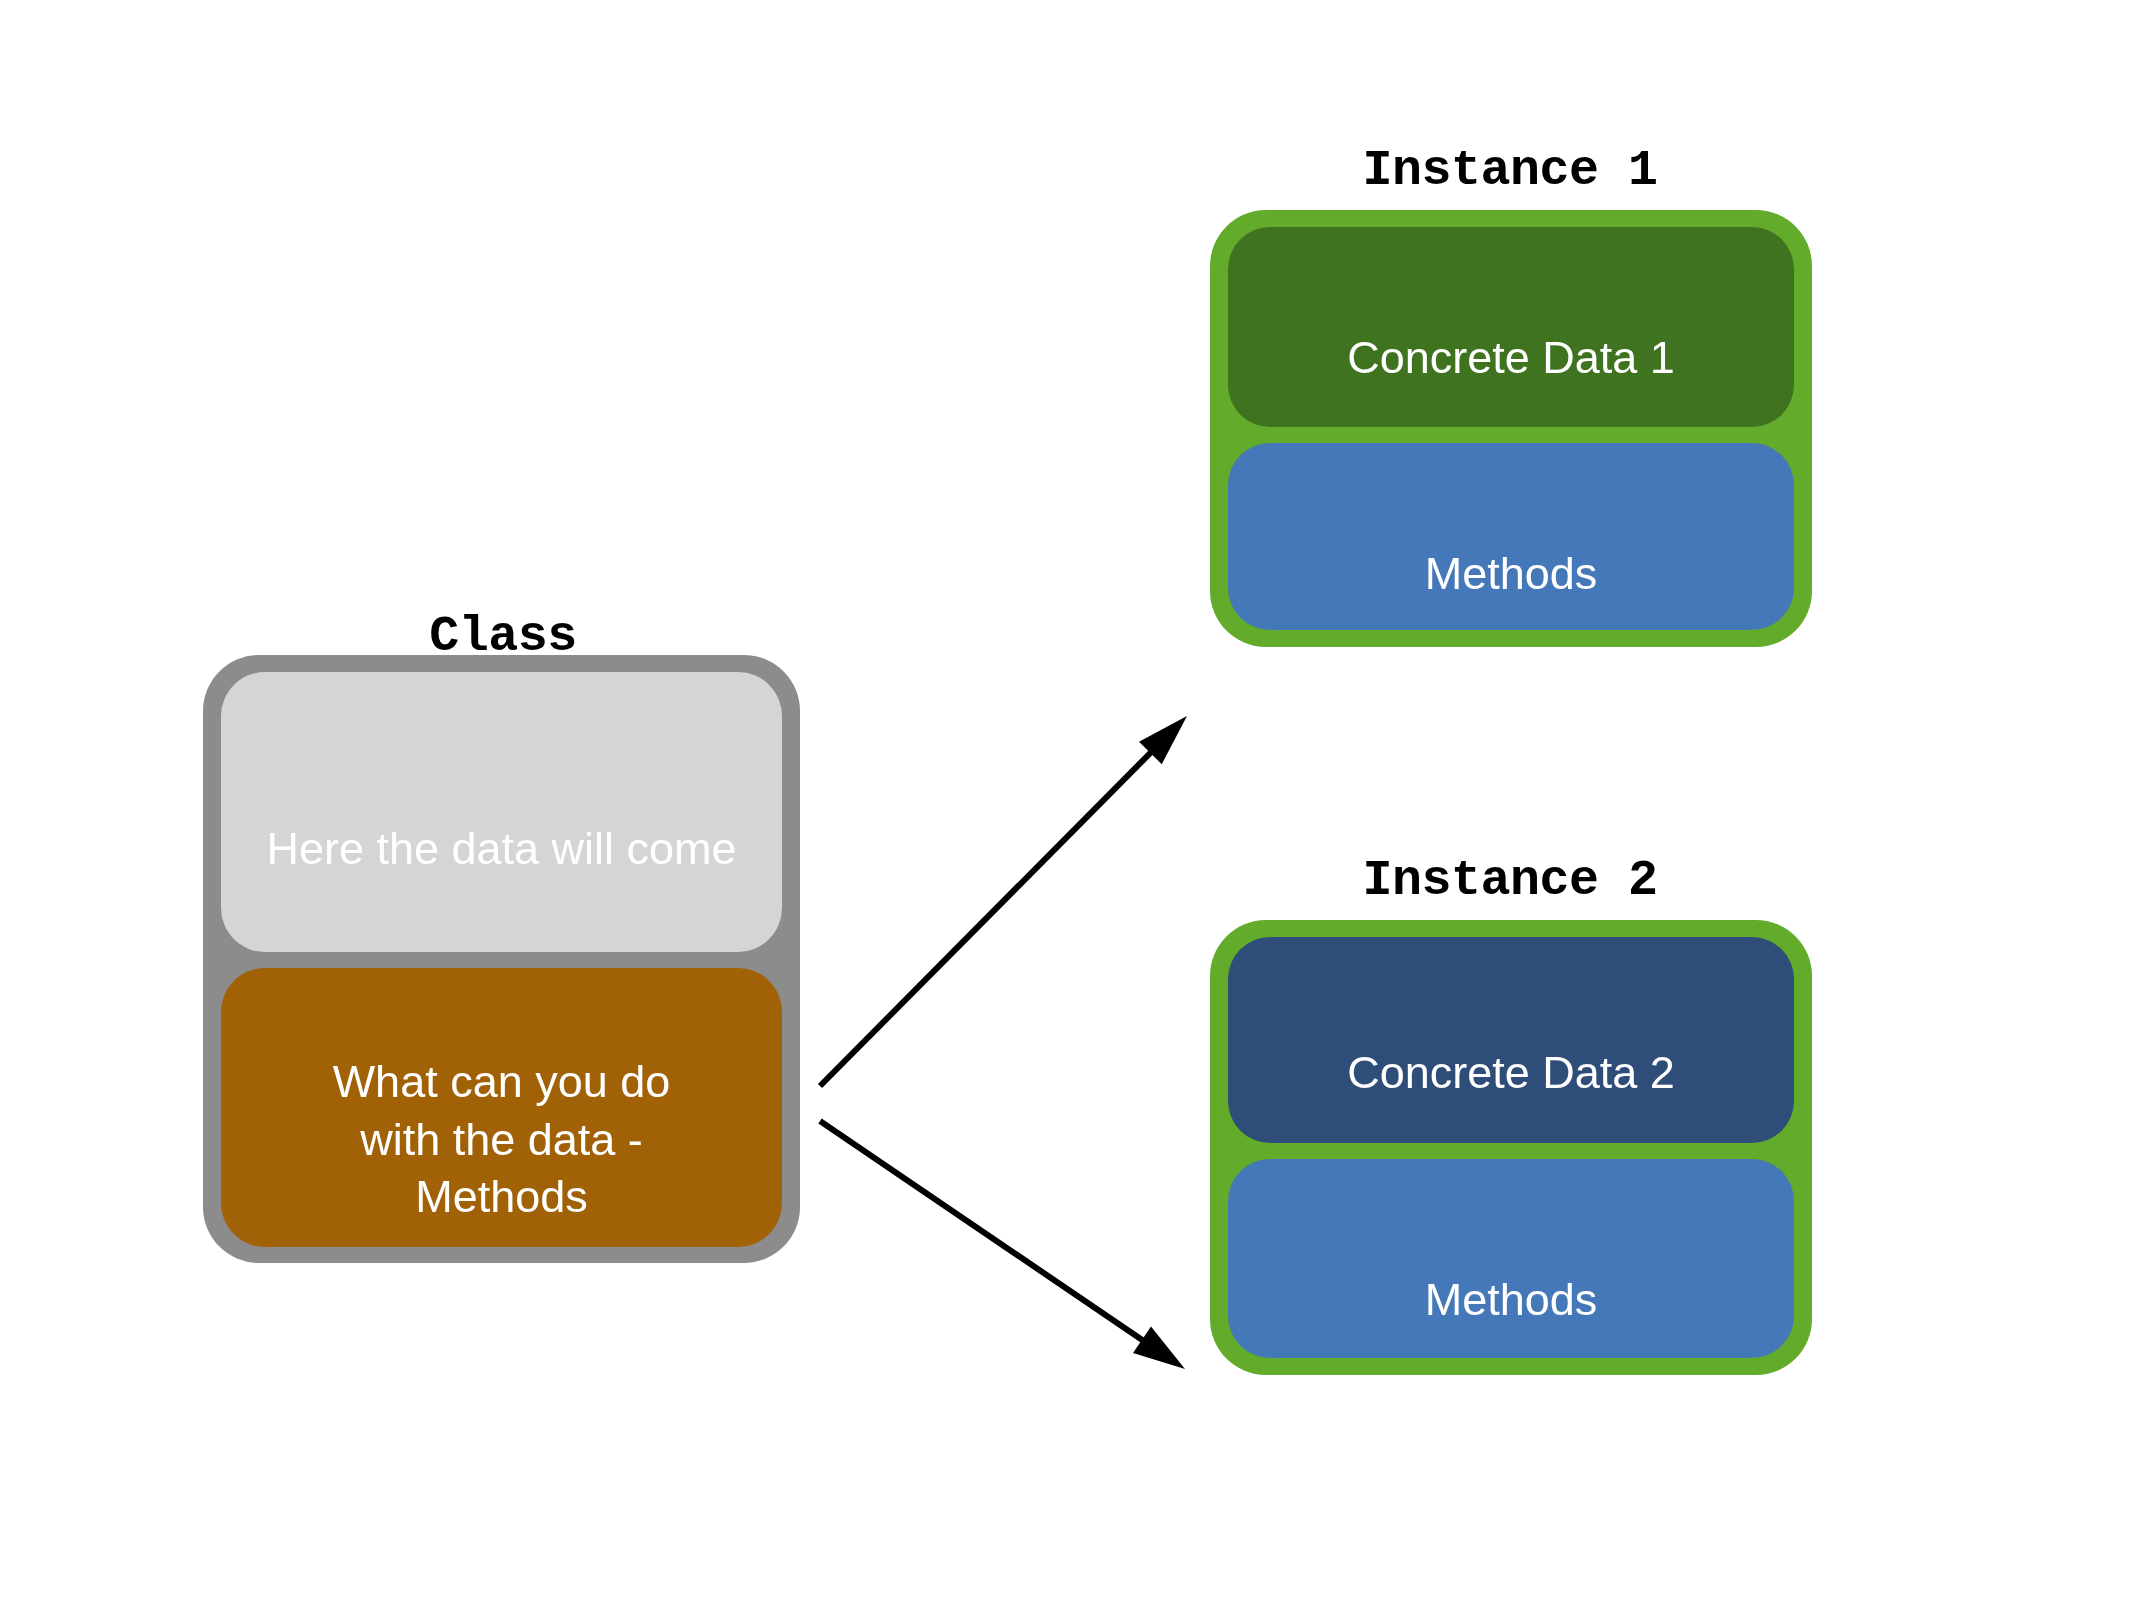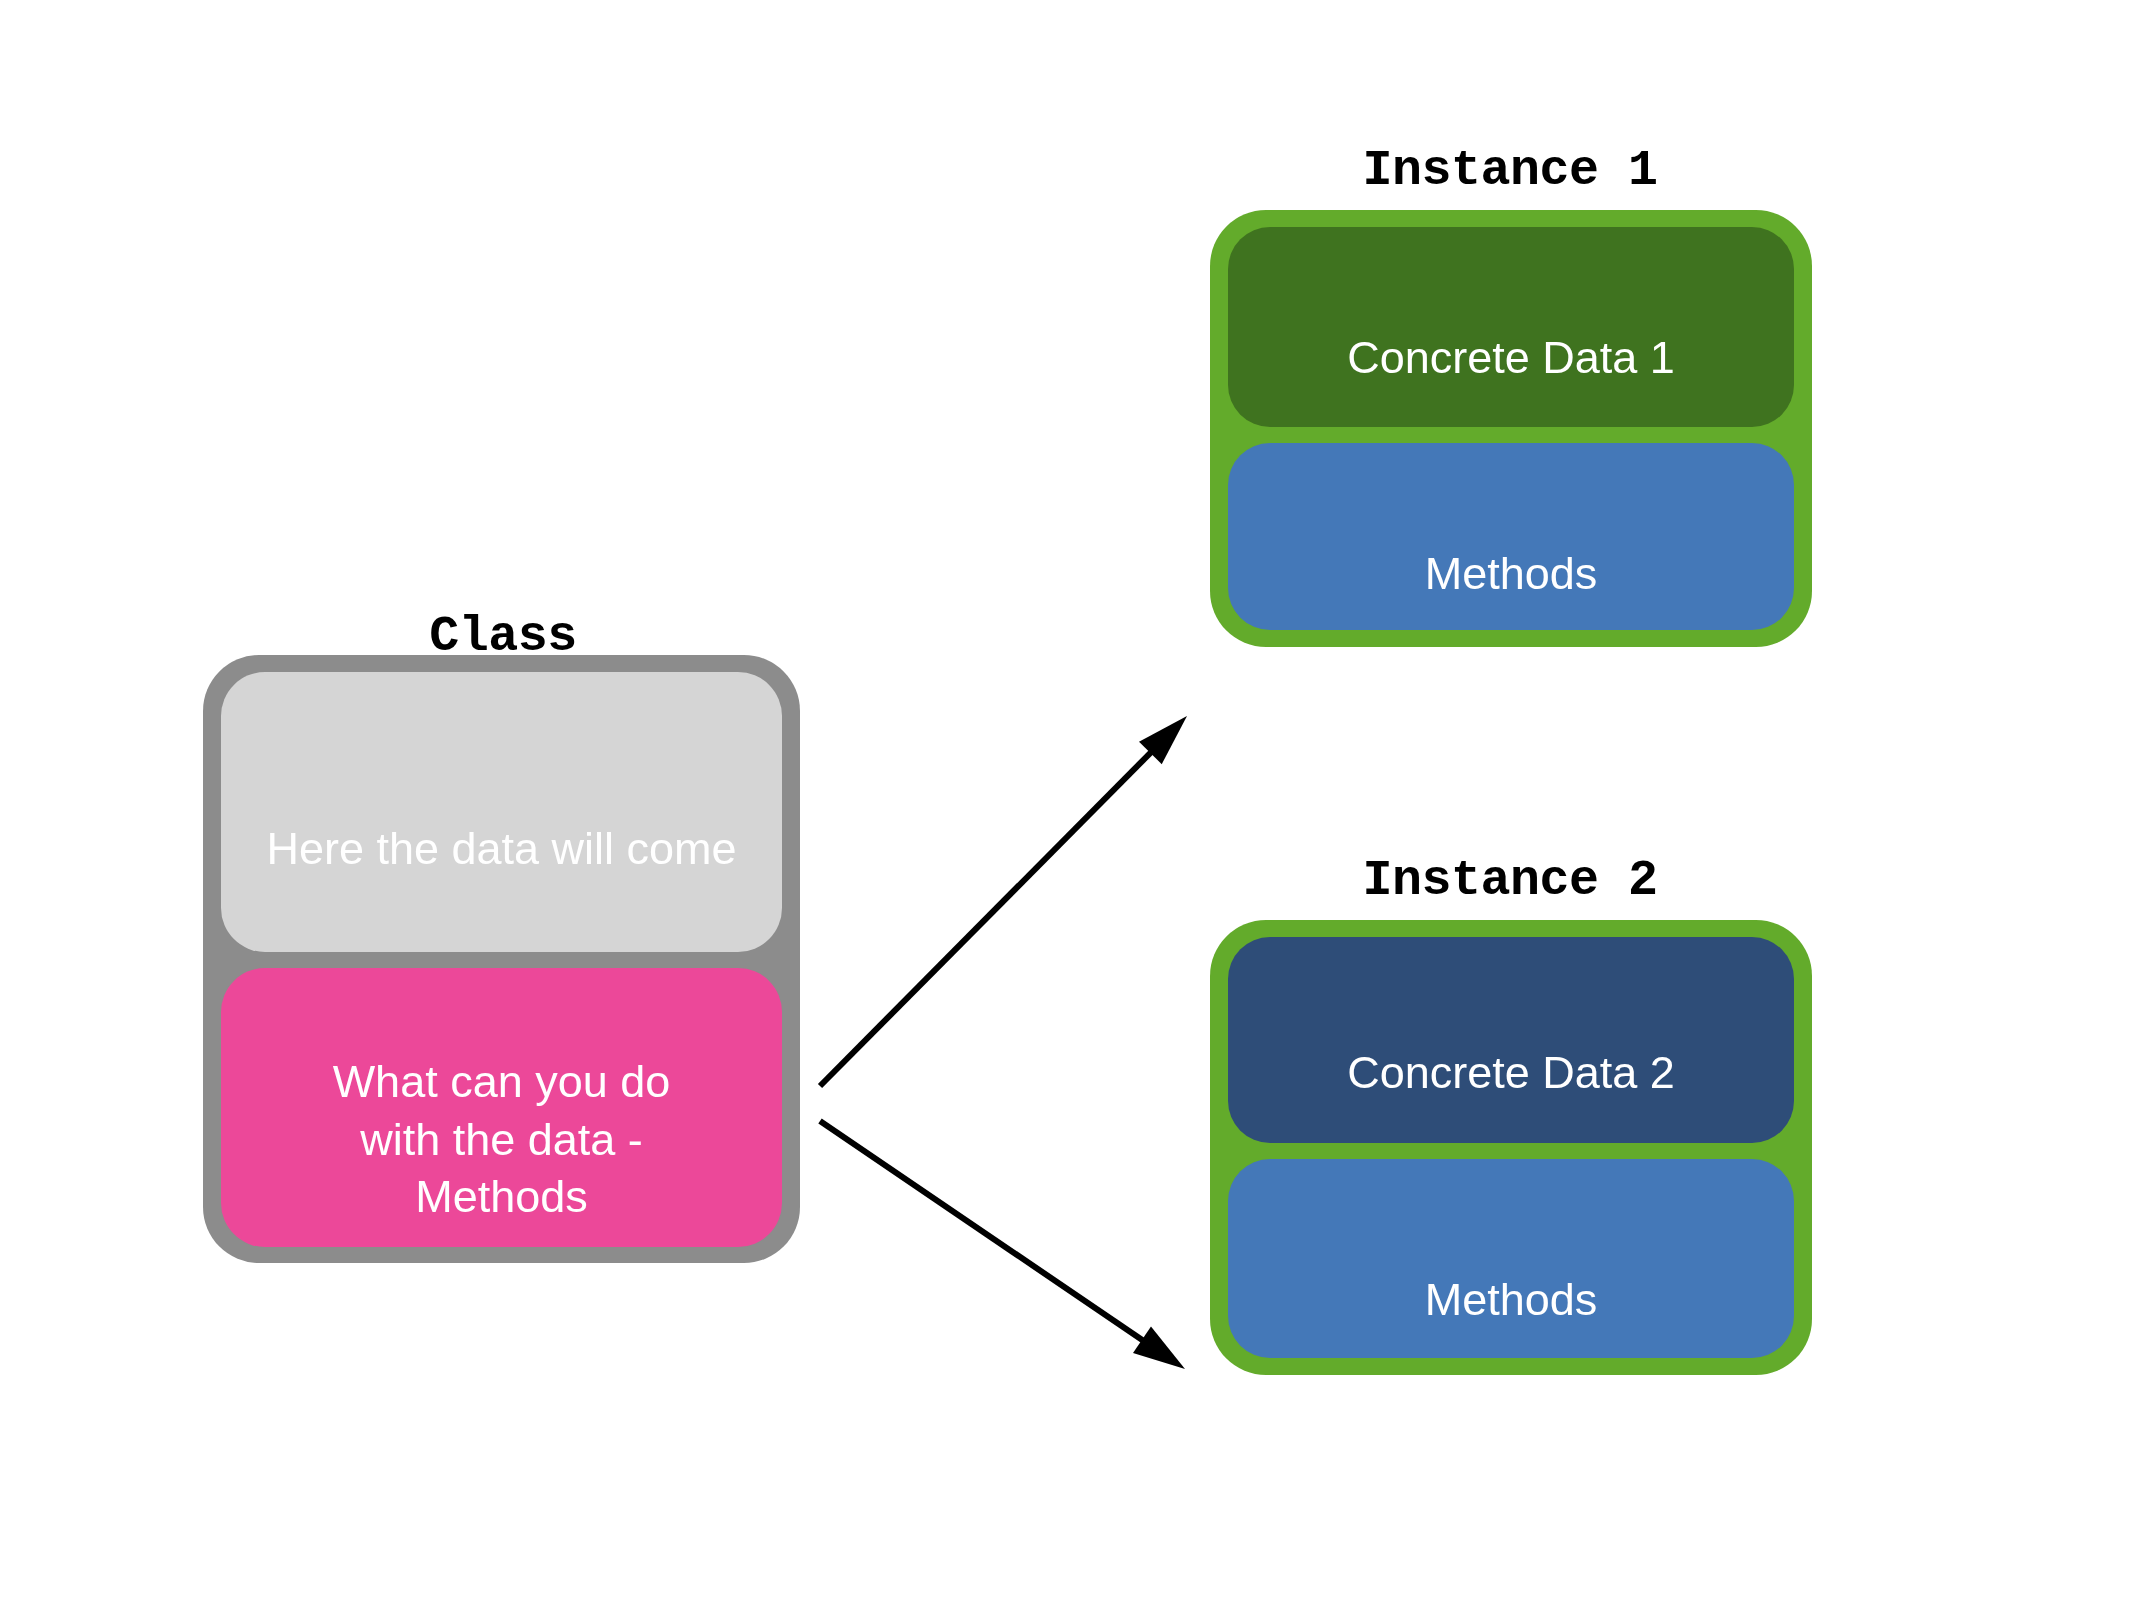--- a/index.html
+++ b/index.html
@@ -101,21 +101,21 @@
     width: 561px;
     height: 280px;
     background: #d5d5d5;
     border-radius: 44px;
   }
   #class-methods-panel {
     left: 18px;
     top: 313px;
     width: 561px;
     height: 279px;
-    background: #ec4899;
+    background: #a16207;
     border-radius: 44px;
   }
 
   
   #instance1-data-panel {
     left: 18px;
     top: 17px;
     width: 566px;
     height: 200px;
     background: #3f731f;

